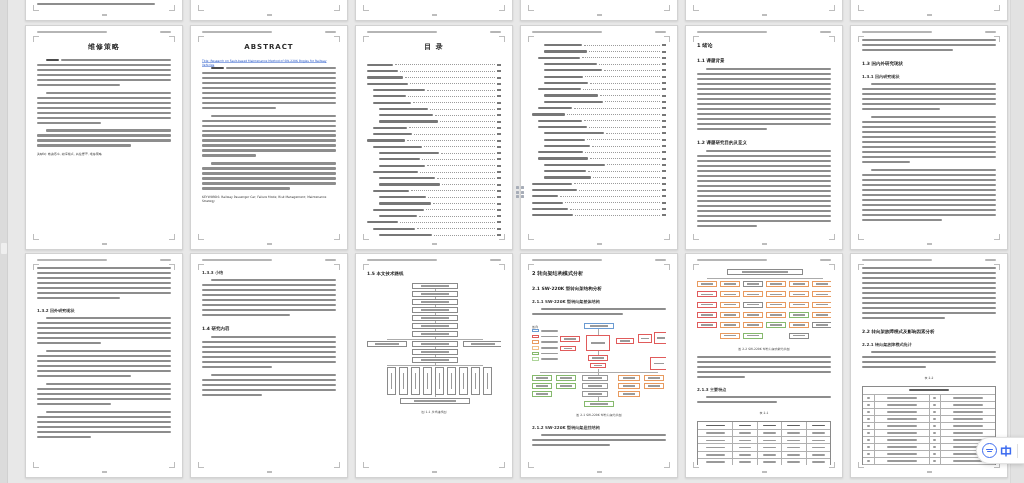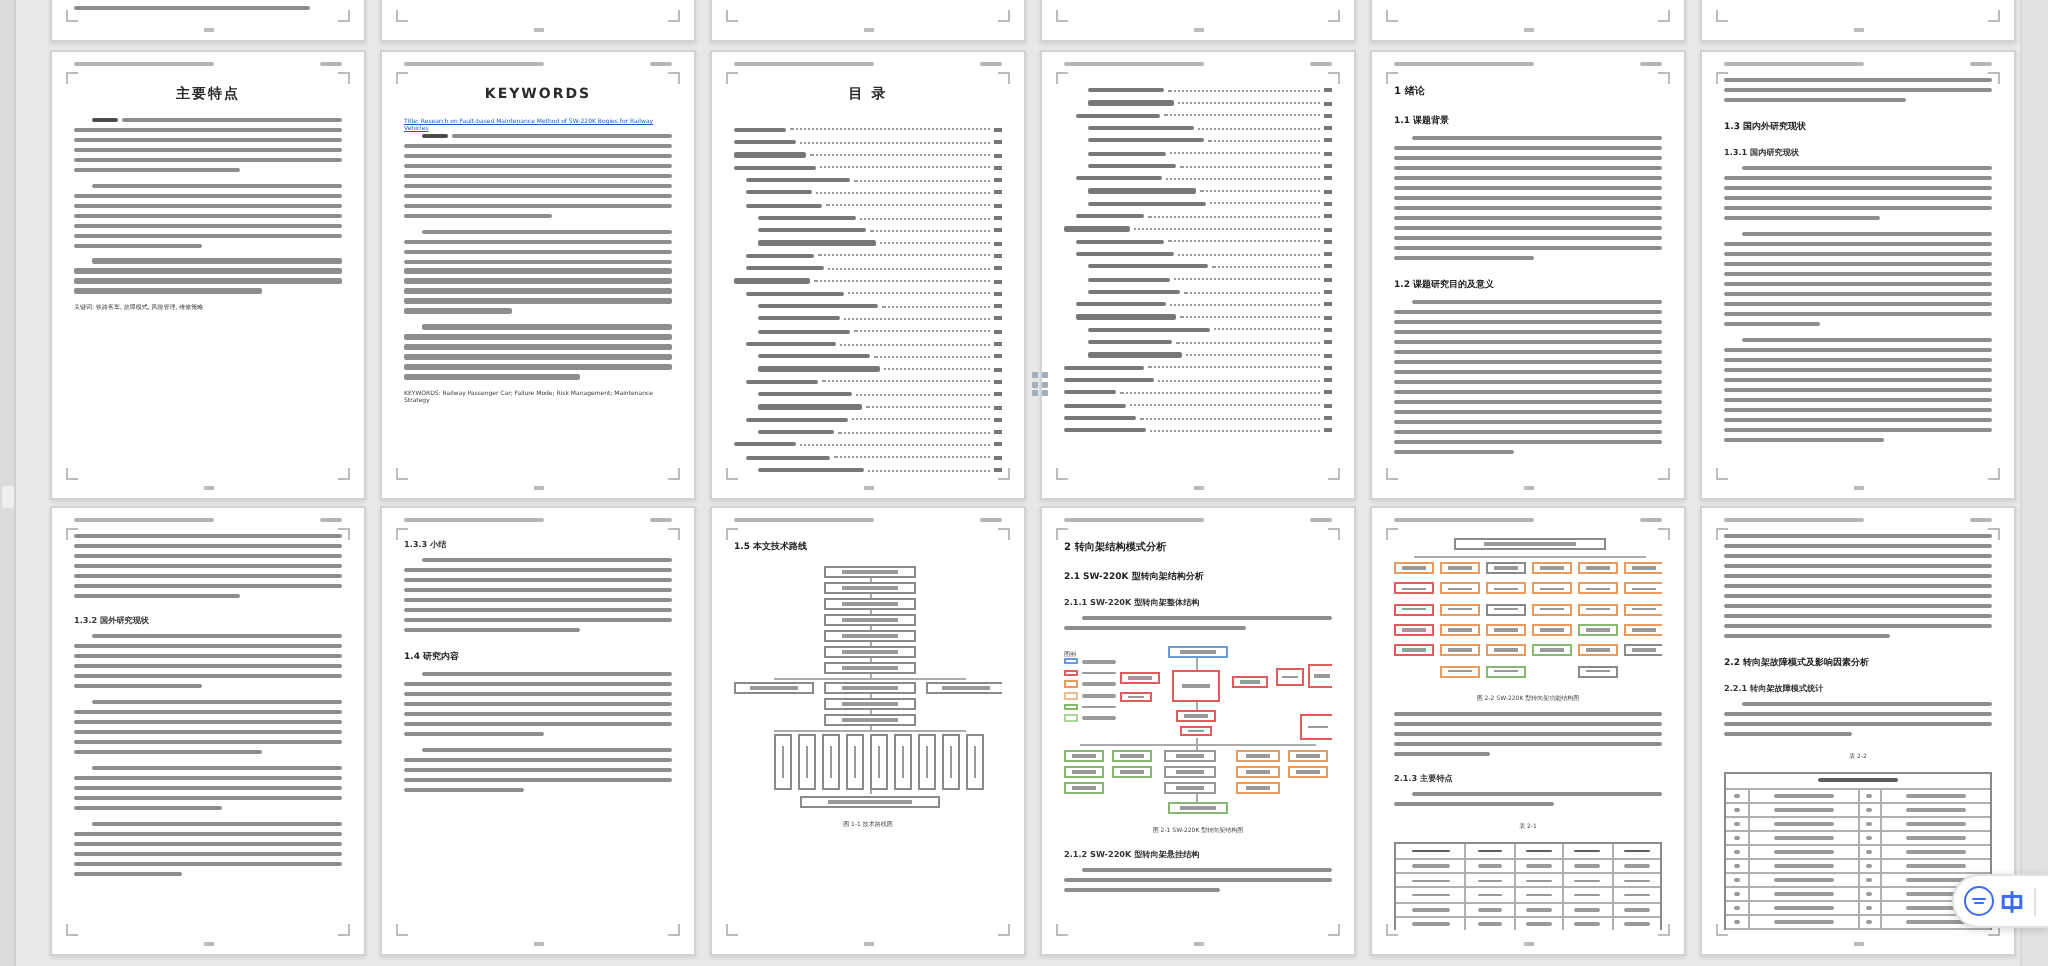--- a/index.html
+++ b/index.html
@@ -131,21 +131,21 @@
       <div class="page" style="left: 25px; top: 25px;">
         <div class="ck tl"></div>
         <div class="ck tr"></div>
         <div class="ck bl"></div>
         <div class="ck br"></div>
         <div class="hdr">
           <div class="hbar" style="width: 70px;"></div>
           <div class="hbar" style="width: 11px;"></div>
         </div>
         <div class="content">
-          <div class="ttl">主要特点</div>
+          <div class="ttl">维修策略</div>
           <div class="para">
             <div class="linerow" style="margin-left: 9px; width: calc(100% - 9px);">
               <div class="leadbar"></div>
               <div class="linefill"></div>
             </div>
             <div class="line"></div>
             <div class="line"></div>
             <div class="line"></div>
             <div class="line"></div>
             <div class="line" style="width: 62%;"></div>
@@ -174,21 +174,21 @@
       <div class="page" style="left: 190px; top: 25px;">
         <div class="ck tl"></div>
         <div class="ck tr"></div>
         <div class="ck bl"></div>
         <div class="ck br"></div>
         <div class="hdr">
           <div class="hbar" style="width: 70px;"></div>
           <div class="hbar" style="width: 11px;"></div>
         </div>
         <div class="content">
-          <div class="ttl">KEYWORDS</div>
+          <div class="ttl">ABSTRACT</div>
           <div class="tinywrap h8">
             <div class="tiny link">Title: Research on Fault-based Maintenance Method of SW-220K Bogies for Railway Vehicles</div>
           </div>
           <div class="para">
             <div class="linerow" style="margin-left: 9px; width: calc(100% - 9px);">
               <div class="leadbar"></div>
               <div class="linefill"></div>
             </div>
             <div class="line"></div>
             <div class="line"></div>

